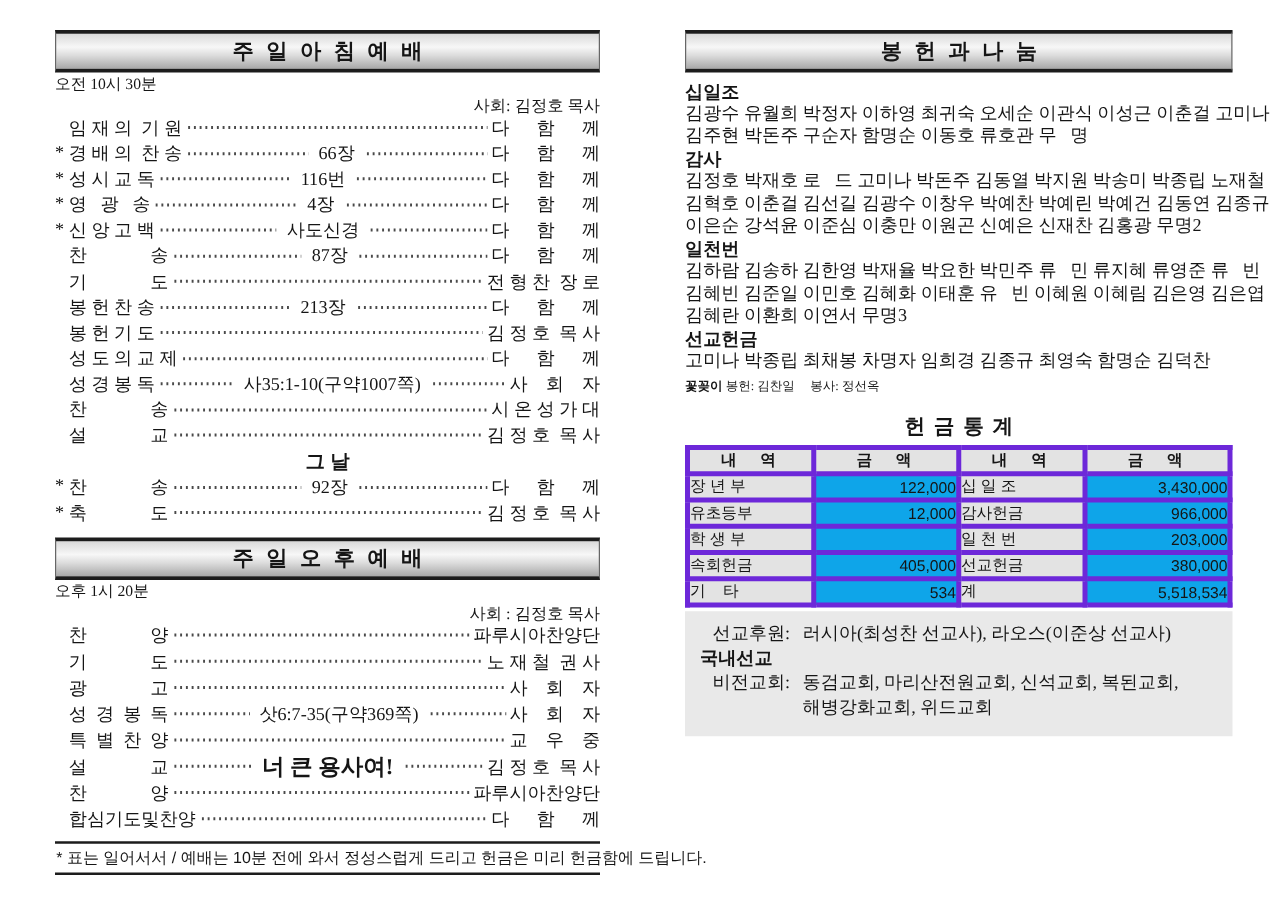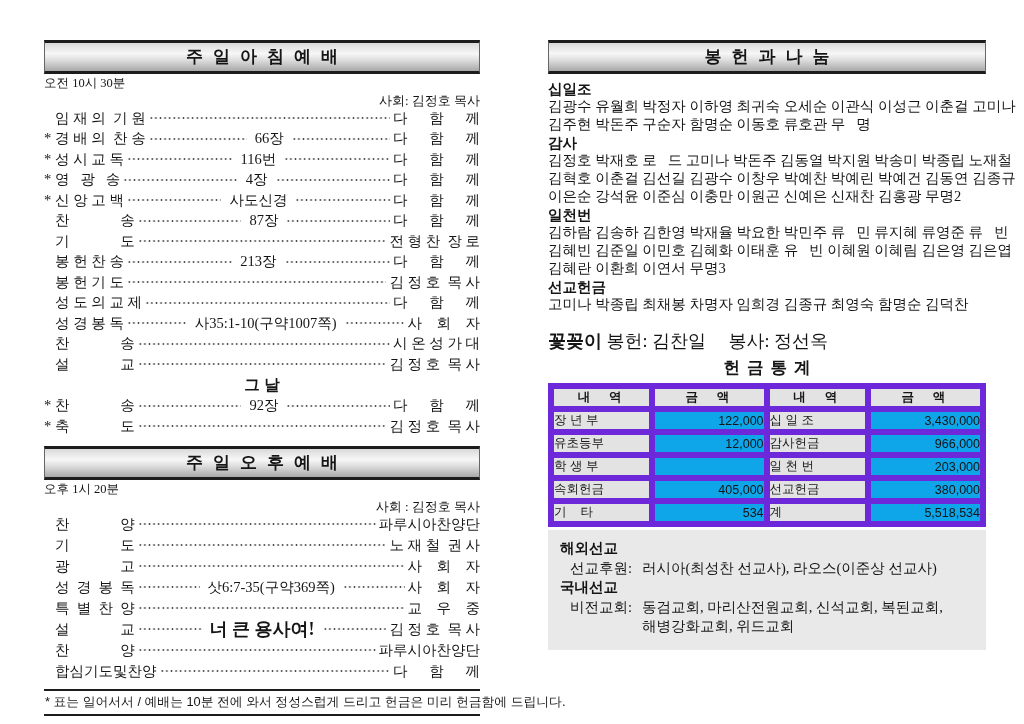--- a/index.html
+++ b/index.html
@@ -1,21 +1,21 @@
 <!DOCTYPE html>
 <html><head>
 <meta charset="utf-8">
 <style>
   html,body { margin:0; padding:0; background:#888; }
   .page {
     position:relative; width:1024px; height:724px; background:#ffffff;
     font-family:"Liberation Serif","DejaVu Serif",serif; color:#151515;
     margin:0 auto; overflow:hidden;
   }
-  .col { position:absolute; top:40px; }
+  .col { position:absolute; top:24px; }
   .col-left  { left:44px;  width:436px; }
   .col-right { left:548px; width:438px; }
 
   
   .bar {
     border-top:3px solid #1c1c1c; border-bottom:3px solid #1c1c1c;
     border-left:1px solid #666; border-right:1px solid #666;
     background:linear-gradient(180deg,#d9d9d9 0%,#f7f7f7 38%,#dcdcdc 62%,#a8a8a8 100%);
     text-align:center; font-family:"Liberation Sans","DejaVu Sans",sans-serif;
     font-weight:bold; font-size:17px; letter-spacing:10px; text-indent:10px;
@@ -41,30 +41,30 @@
                  font-family:"Liberation Sans","DejaVu Sans",sans-serif; }
 
   .note { margin-top:7px; border-top:2.5px solid #1c1c1c; border-bottom:2.5px solid #1c1c1c;
           font-family:"Liberation Sans","DejaVu Sans",sans-serif;
           font-size:12.8px; padding:3px 1px; white-space:pre; }
 
   
   .group-heading { font-family:"Liberation Sans","DejaVu Sans",sans-serif;
                    font-weight:bold; font-size:14.5px; height:17px; margin-top:1px; }
   .name-line { font-size:14.5px; height:18px; white-space:pre; }
-  .flower { font-size:18px; height:20px; margin-top:16px; white-space:pre; }
+  .flower { font-size:10px; height:20px; margin-top:5px; white-space:pre; }
   .flower b { font-family:"Liberation Sans","DejaVu Sans",sans-serif; }
 
   .center-title { text-align:center; font-weight:bold; font-size:16.5px;
                   font-family:"Liberation Sans","DejaVu Sans",sans-serif;
                   letter-spacing:7px; text-indent:7px; margin:8px 0 4px; }
 
   table.stats { width:100%; border-collapse:collapse; border:2px solid #141414;
                 font-family:"Liberation Sans","DejaVu Sans",sans-serif; font-size:12.5px; }
-  table.stats th, table.stats td { border:6px solid #6d28d9; padding:0; height:15px; white-space:pre; }
+  table.stats th, table.stats td { border:4px solid #6d28d9; padding:0; height:15px; white-space:pre; }
   table.stats th { background:#e3e3e3; font-weight:bold; text-align:center; letter-spacing:4px; }
   td.cell-item { background:#e3e3e3; text-align:left; width:101px; }
   td.cell-amt  { background:#0ea5e9; text-align:right; padding-right:15px; width:116px; }
 
   .mission-box { background:#e9e9e9; margin-top:3px; padding:9px 10px 13px 12px;
                  font-size:14.5px; line-height:19.5px; }
   .m-heading { font-weight:bold; font-family:"Liberation Sans","DejaVu Sans",sans-serif; font-size:14.5px; }
   .m-row   { display:flex; margin-left:10px; }
   .m-label { flex:0 0 72px; white-space:pre; }
   .m-text  { flex:1 1 auto; white-space:pre-line; }
@@ -315,21 +315,20 @@
         <td class="cell-item">기    타</td>
         <td class="cell-amt">534</td>
         <td class="cell-item">계</td>
         <td class="cell-amt">5,518,534</td>
       </tr>
     </tbody>
       </table>
 
 
     <div class="mission-box">
-      <div class="m-heading">해외선교</div>
       <div class="m-row">
         <span class="m-label">선교후원:</span>
         <span class="m-text">러시아(최성찬 선교사), 라오스(이준상 선교사)</span>
       </div>
       <div class="m-heading">국내선교</div>
       <div class="m-row">
         <span class="m-label">비전교회:</span>
         <span class="m-text">동검교회, 마리산전원교회, 신석교회, 복된교회,
 해병강화교회, 위드교회</span>
       </div>

